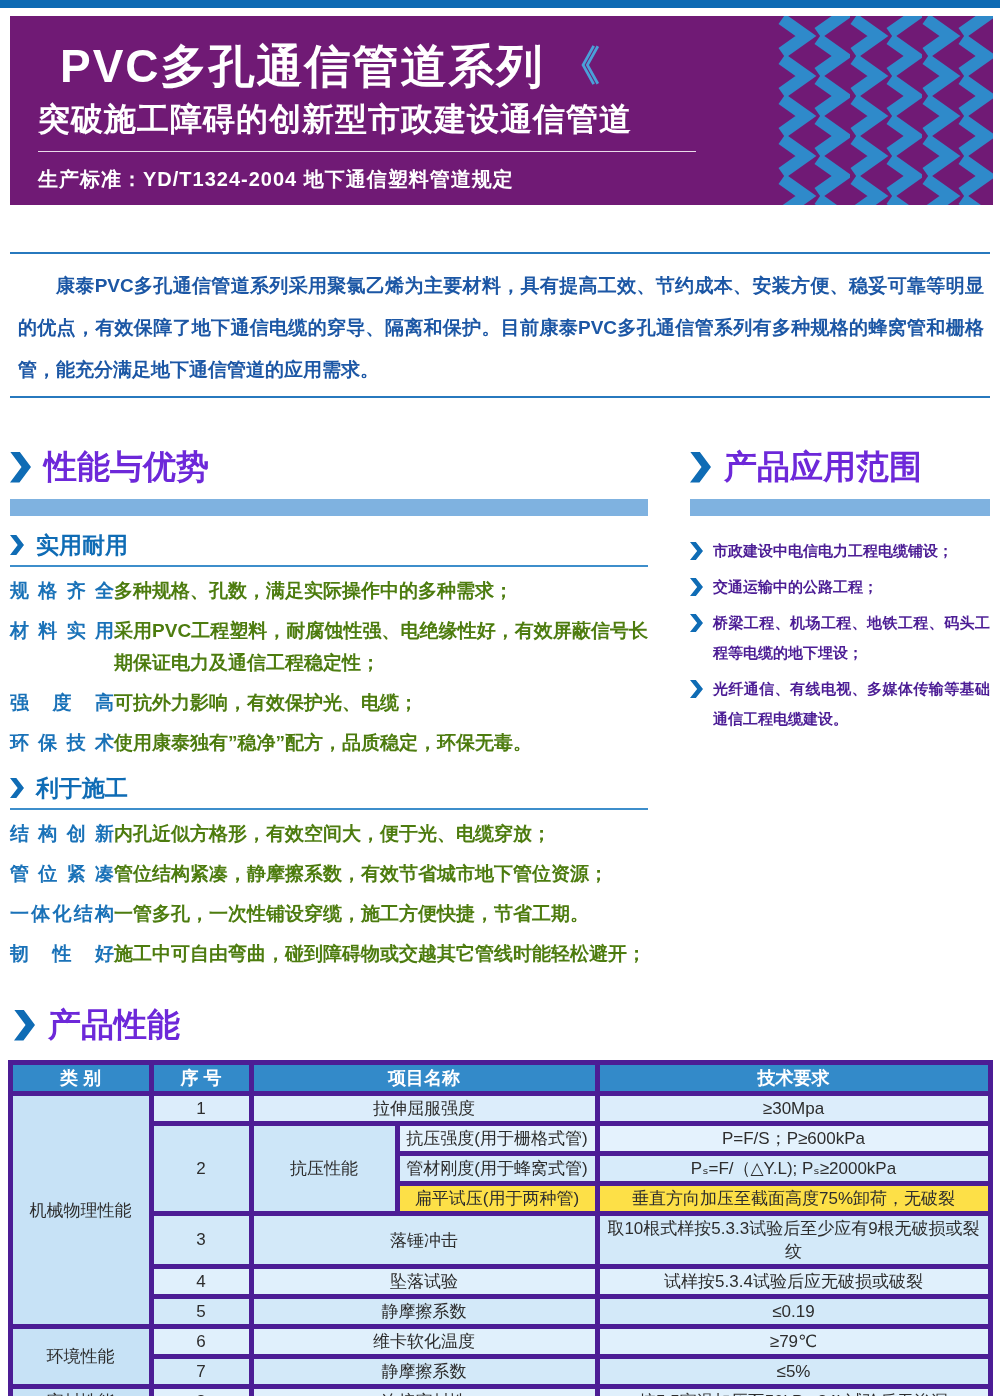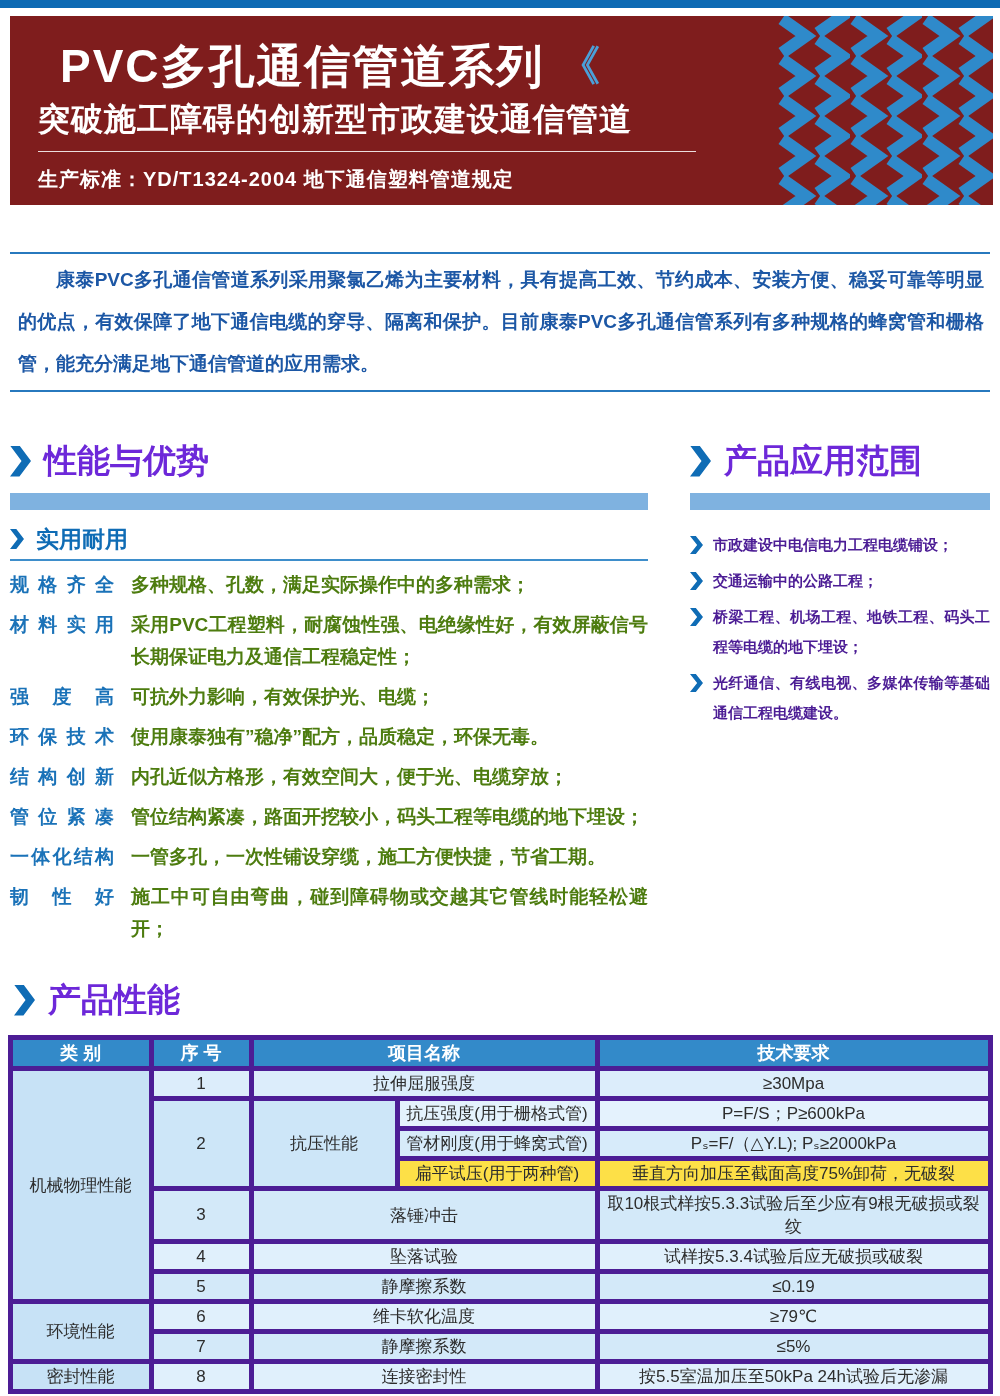--- a/index.html
+++ b/index.html
@@ -8,36 +8,36 @@
     width:1000px; height:1396px;
     background:#ffffff;
     font-family:"Liberation Sans","DejaVu Sans",sans-serif;
   }
   .page { position:relative; width:1000px; height:1396px; overflow:hidden; background:#fff; }
 
   
   .top-strip { height:8px; background:#0d6ab3; }
   .banner {
     position:relative; margin:8px 7px 0 10px; height:189px;
-    background:#7f1d1d; color:#fff; overflow:hidden;
+    background:#701a75; color:#fff; overflow:hidden;
     padding:24px 0 0 28px;
   }
   .banner-title-row { display:flex; align-items:center; gap:14px; margin-left:22px; position:relative; z-index:2; }
   .banner-title { margin:0; font-size:46px; line-height:52px; font-weight:bold; letter-spacing:2px; }
   .banner-mark { font-size:42px; font-weight:bold; color:#4aa0d9; line-height:52px; }
   .banner-subtitle { margin:8px 0 0 0; font-size:32px; line-height:38px; font-weight:bold; letter-spacing:1px; position:relative; z-index:2; }
   .banner-line { width:658px; height:1px; background:rgba(255,255,255,.85); margin:13px 0 14px; position:relative; z-index:2; }
   .banner-standard { font-size:20px; font-weight:bold; letter-spacing:1px; position:relative; z-index:2; }
   .banner-pattern { position:absolute; top:0; right:0; width:215px; height:189px; z-index:1; }
 
   
   .rule { height:2px; background:#2779be; margin:0 10px; }
   .rule-top { margin-top:47px; }
   .intro-text {
-    margin:0; padding:5px 16px 5px 18px;
+    margin:0; padding:11px 16px 5px 18px;
     font-size:19px; line-height:42px; font-weight:bold;
     color:#1c57a5; text-align:justify; text-indent:2em;
   }
 
   
   .columns { display:flex; margin:50px 10px 0; gap:42px; }
   .col-left { width:638px; flex:none; }
   .col-right { flex:1; min-width:0; }
 
   .section-heading { display:flex; align-items:center; gap:13px; font-size:33px; line-height:38px; font-weight:bold; color:#6d28d9; }
@@ -48,21 +48,21 @@
   .blue-bar { height:17px; background:#7fb2e0; margin-top:13px; }
 
   .sub-heading {
     display:flex; align-items:center; gap:12px; margin-top:16px;
     font-size:23px; line-height:26px; font-weight:bold; color:#0f6cb5;
     padding-bottom:7px; border-bottom:2px solid #3e8ecb;
   }
   .feature { display:flex; align-items:flex-start; margin-top:8px; }
   .feature:first-of-type { margin-top:10px; }
   .feature-label {
-    width:104px; flex:none; margin-right:17px;
+    width:104px; flex:none; 
     font-size:19px; line-height:32px; font-weight:bold; color:#1a72b8;
     text-align:justify; text-align-last:justify;
   }
   .feature-text { font-size:19px; line-height:32px; font-weight:600; color:#4d7c0f; text-align:justify; }
 
   .app-list { margin-top:20px; }
   .app-item { display:flex; gap:10px; align-items:flex-start; margin-top:6px; }
   .app-text { font-size:15px; line-height:30px; font-weight:700; color:#4c1d95; text-align:justify; }
 
   
@@ -143,27 +143,31 @@
       </div>
       <div class="feature">
         <span class="feature-label">强度高</span>
         <span class="feature-text">可抗外力影响，有效保护光、电缆；</span>
       </div>
       <div class="feature">
         <span class="feature-label">环保技术</span>
         <span class="feature-text">使用康泰独有”稳净”配方，品质稳定，环保无毒。</span>
       </div>
 
+      <div class="sub-heading">
+        <span class="chev chev-small"></span>
+        <span>利于施工</span>
+      </div>
       <div class="feature">
         <span class="feature-label">结构创新</span>
         <span class="feature-text">内孔近似方格形，有效空间大，便于光、电缆穿放；</span>
       </div>
       <div class="feature">
         <span class="feature-label">管位紧凑</span>
-        <span class="feature-text">管位结构紧凑，路面开挖较小，码头工程等电缆的地下埋设；</span>
+        <span class="feature-text">管位结构紧凑，静摩擦系数，有效节省城市地下管位资源；</span>
       </div>
       <div class="feature">
         <span class="feature-label">一体化结构</span>
         <span class="feature-text">一管多孔，一次性铺设穿缆，施工方便快捷，节省工期。</span>
       </div>
       <div class="feature">
         <span class="feature-label">韧性好</span>
         <span class="feature-text">施工中可自由弯曲，碰到障碍物或交越其它管线时能轻松避开；</span>
       </div>
     </div>

